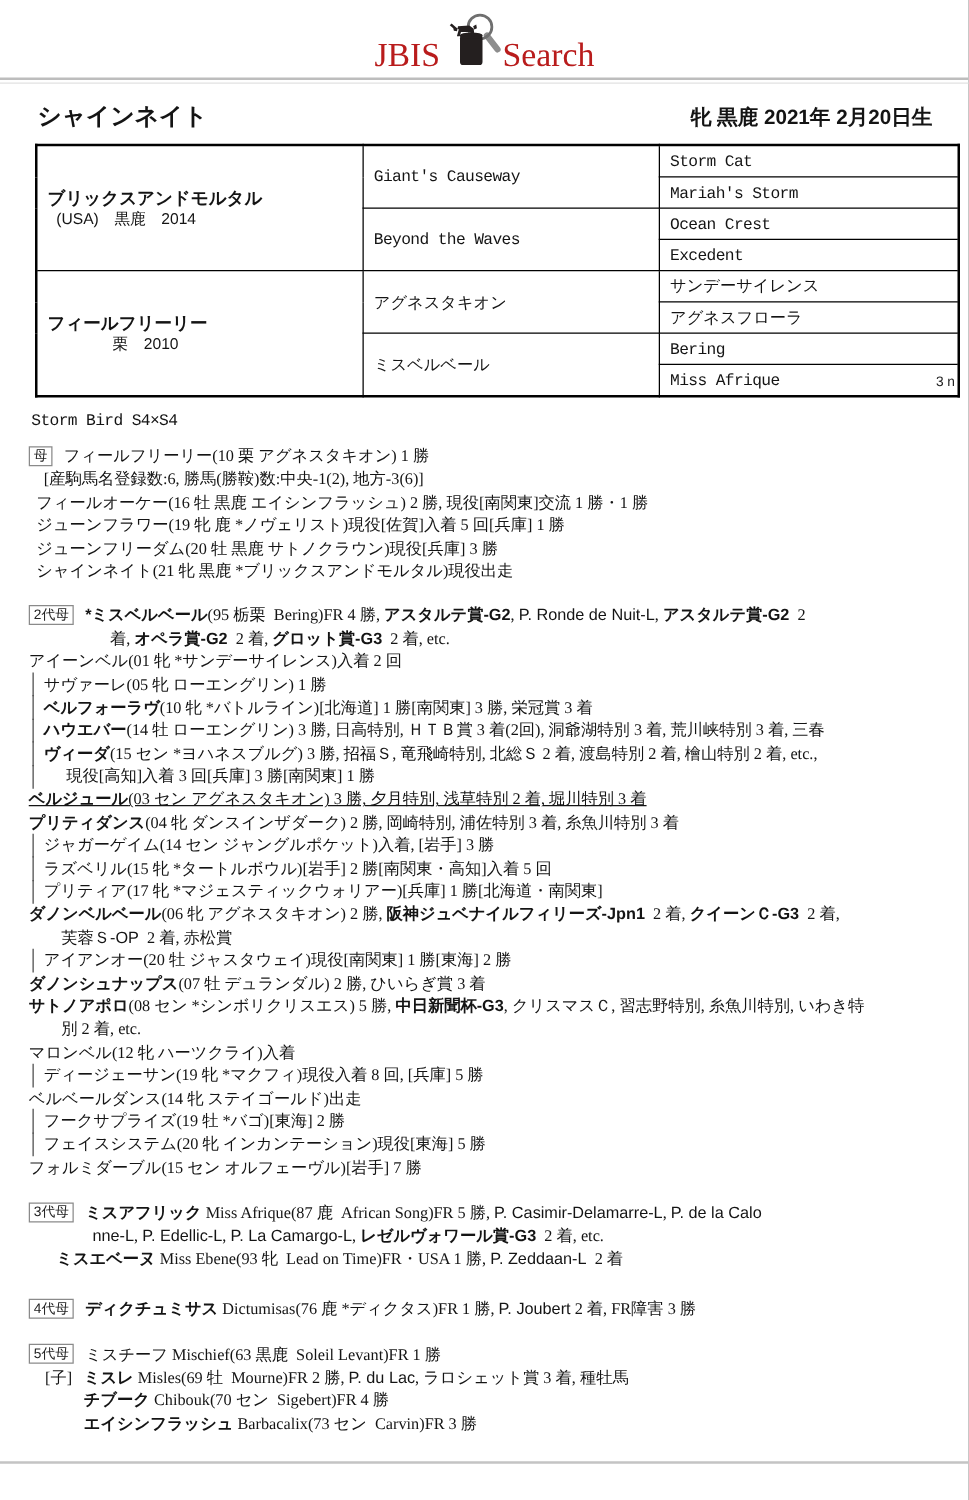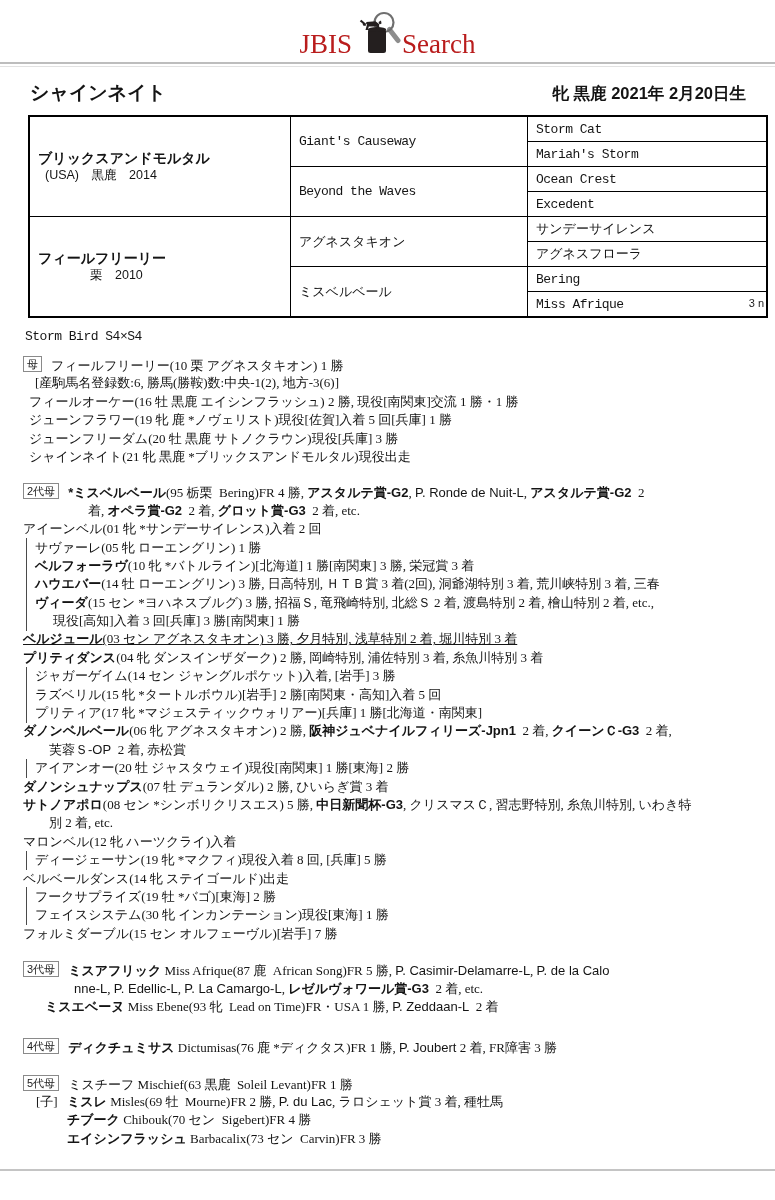--- a/index.html
+++ b/index.html
@@ -22,21 +22,21 @@
   table.ped{border-collapse:collapse;margin:9px 0 0 28px;width:718px;table-layout:fixed;}
   table.ped{border:2px solid #000;}
   table.ped td{border:1px solid #000;height:24px;padding:0 0 0 8px;vertical-align:middle;overflow:hidden;}
   .col1{width:252px;}.col2{width:228px;}.col3{width:230px;}
   .t-jp{font-family:"Liberation Sans","DejaVu Sans",sans-serif;font-size:13px;}
   .t-en{font-family:"Liberation Mono","DejaVu Sans Mono",monospace;font-size:13px;letter-spacing:-0.5px;}
   .parent-name{font-family:"Liberation Sans","DejaVu Sans",sans-serif;font-weight:bold;font-size:14px;line-height:17px;}
   .parent-sub{font-family:"Liberation Sans","DejaVu Sans",sans-serif;font-size:12.5px;line-height:16px;}
   .sub-sire{padding-left:7px;}
   .sub-dam{padding-left:52px;}
-  .gp-flex{display:flex;justify-content:space-between;align-items:flex-start;padding-right:2px;}
+  .gp-flex{display:flex;justify-content:space-between;align-items:flex-end;padding-right:2px;}
   .artifact{font-family:Liberation Sans, sans-serif;font-size:11px;color:#222;}
 
   
   .content{margin:0 0 0 23px;}
   .inbreeding{margin-top:11px;font-family:"Liberation Mono","DejaVu Sans Mono",monospace;
               font-size:13px;letter-spacing:-0.5px;padding-left:2px;}
   .line{position:relative;height:18.4px;line-height:18.4px;font-size:13px;white-space:pre;}
   .bar{position:absolute;top:-0.5px;bottom:-0.5px;width:1px;background:#4a4a4a;}
   .secbox{display:inline-block;border:1px solid #8a8a8a;font-family:"Liberation Sans","DejaVu Sans",sans-serif;
           font-size:11px;line-height:13px;padding:1px 3px 0 3px;margin-right:9px;vertical-align:1.5px;color:#222;}
@@ -151,21 +151,21 @@
           <div class="line" style="padding-left: 0px;"><span class="seg-b">ダノンベルベール</span><span class="seg-n">(06 牝 アグネスタキオン) 2 勝, </span><span class="seg-gb">阪神ジュベナイルフィリーズ-Jpn1</span><span class="seg-n">  2 着, </span><span class="seg-gb">クイーンＣ-G3</span><span class="seg-n">  2 着,</span></div>
           <div class="line" style="padding-left: 26px;"><span class="seg-g">芙蓉Ｓ-OP</span><span class="seg-n">  2 着, 赤松賞</span></div>
           <div class="line" style="padding-left: 12px;"><span class="bar" style="left: 3px;"></span><span class="seg-n">アイアンオー(20 牡 ジャスタウェイ)現役[南関東] 1 勝[東海] 2 勝</span></div>
           <div class="line" style="padding-left: 0px;"><span class="seg-b">ダノンシュナップス</span><span class="seg-n">(07 牡 デュランダル) 2 勝, ひいらぎ賞 3 着</span></div>
           <div class="line" style="padding-left: 0px;"><span class="seg-b">サトノアポロ</span><span class="seg-n">(08 セン *シンボリクリスエス) 5 勝, </span><span class="seg-gb">中日新聞杯-G3</span><span class="seg-n">, クリスマスＣ, 習志野特別, 糸魚川特別, いわき特</span></div>
           <div class="line" style="padding-left: 26px;"><span class="seg-n">別 2 着, etc.</span></div>
           <div class="line" style="padding-left: 0px;"><span class="seg-n">マロンベル(12 牝 ハーツクライ)入着</span></div>
           <div class="line" style="padding-left: 12px;"><span class="bar" style="left: 3px;"></span><span class="seg-n">ディージェーサン(19 牝 *マクフィ)現役入着 8 回, [兵庫] 5 勝</span></div>
           <div class="line" style="padding-left: 0px;"><span class="seg-n">ベルベールダンス(14 牝 ステイゴールド)出走</span></div>
           <div class="line" style="padding-left: 12px;"><span class="bar" style="left: 3px;"></span><span class="seg-n">フークサプライズ(19 牡 *バゴ)[東海] 2 勝</span></div>
-          <div class="line" style="padding-left: 12px;"><span class="bar" style="left: 3px;"></span><span class="seg-n">フェイスシステム(30 牝 インカンテーション)現役[東海] 1 勝</span></div>
+          <div class="line" style="padding-left: 12px;"><span class="bar" style="left: 3px;"></span><span class="seg-n">フェイスシステム(20 牝 インカンテーション)現役[東海] 5 勝</span></div>
           <div class="line" style="padding-left: 0px;"><span class="seg-n">フォルミダーブル(15 セン オルフェーヴル)[岩手] 7 勝</span></div>
         </div>
         <div style="margin-top: 18px;">
           <div class="line" style="padding-left: 0px;"><span class="secbox">3代母</span><span class="seg-b">ミスアフリック</span><span class="seg-n"> Miss Afrique(87 鹿  African Song)FR 5 勝, </span><span class="seg-g">P. Casimir-Delamarre-L</span><span class="seg-n">, </span><span class="seg-g">P. de la Calo</span></div>
           <div class="line" style="padding-left: 51px;"><span class="seg-g">nne-L</span><span class="seg-n">, </span><span class="seg-g">P. Edellic-L</span><span class="seg-n">, </span><span class="seg-g">P. La Camargo-L</span><span class="seg-n">, </span><span class="seg-gb">レゼルヴォワール賞-G3</span><span class="seg-n">  2 着, etc.</span></div>
           <div class="line" style="padding-left: 22px;"><span class="seg-b">ミスエベーヌ</span><span class="seg-n"> Miss Ebene(93 牝  Lead on Time)FR・USA 1 勝, </span><span class="seg-g">P. Zeddaan-L</span><span class="seg-n">  2 着</span></div>
         </div>
         <div style="margin-top: 22px;">
           <div class="line" style="padding-left: 0px;"><span class="secbox">4代母</span><span class="seg-b">ディクチュミサス</span><span class="seg-n"> Dictumisas(76 鹿 *ディクタス)FR 1 勝, </span><span class="seg-g">P. Joubert</span><span class="seg-n"> 2 着, FR障害 3 勝</span></div>
         </div>

